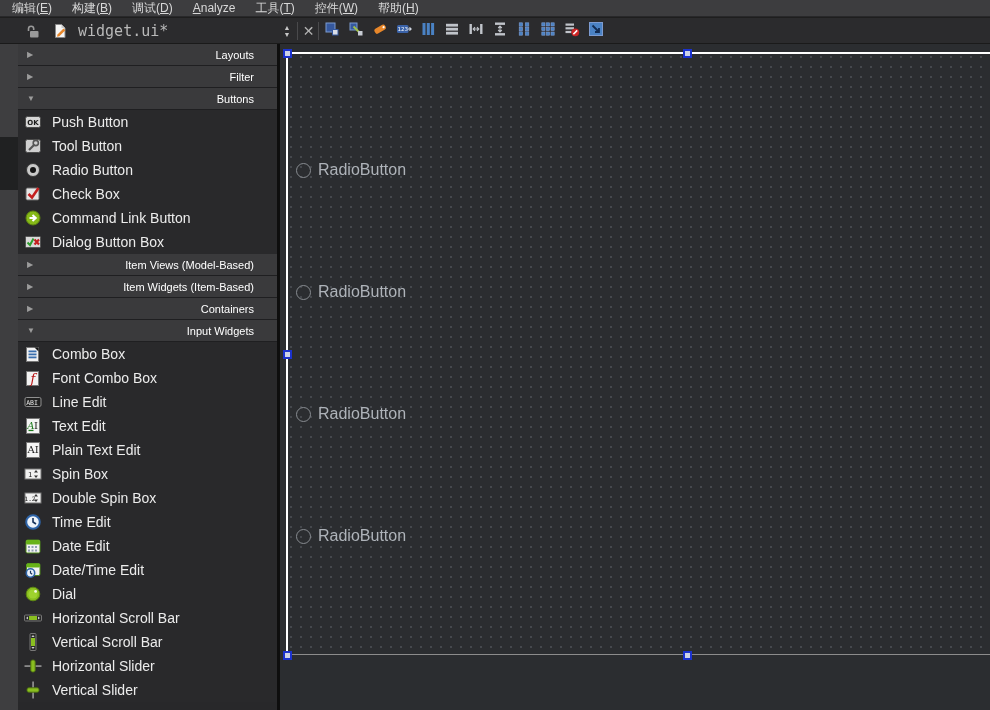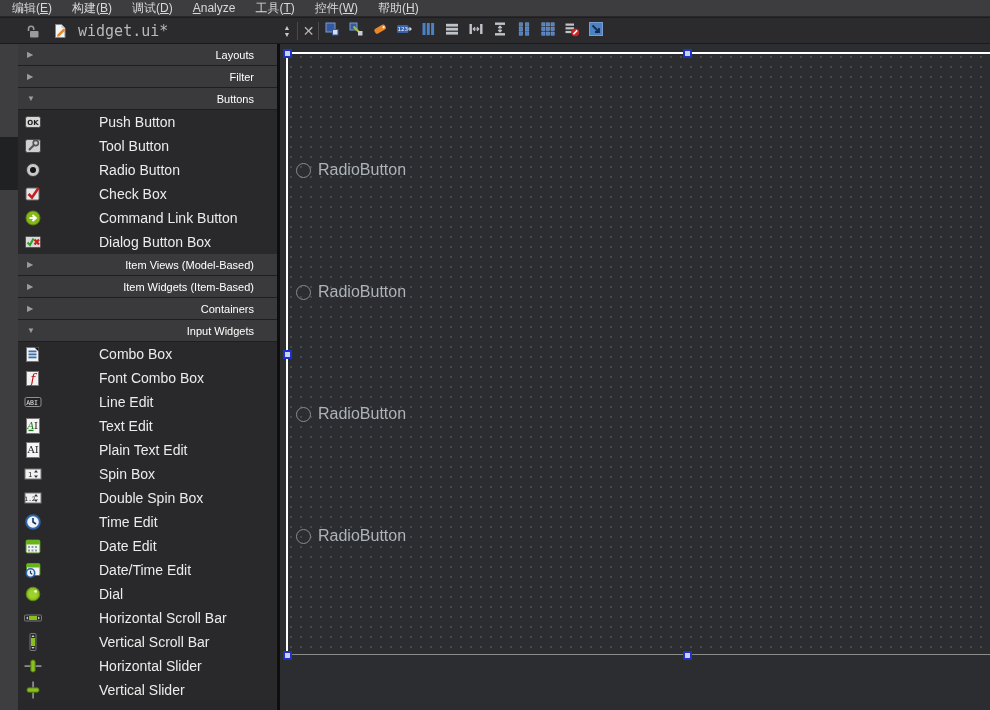--- a/index.html
+++ b/index.html
@@ -35,21 +35,21 @@
 
   
   .sidebar{position:absolute;left:18px;top:44px;width:259px;height:666px;background:#28282a;overflow:hidden;}
   .filter-row{height:21px;background:#2c2c2e;border-bottom:1px solid #1b1b1b;}
   .filter-input{width:100%;height:21px;background:transparent;border:none;outline:none;box-sizing:border-box;
                 padding:0 0 0 6px;font-family:"DejaVu Sans Mono",monospace;font-size:12px;color:#a8a8a8;}
   .filter-input::placeholder{color:#7c7c7c;opacity:1;}
   .cat-header{height:21px;background:#3a3a3c;border-bottom:1px solid #1f1f21;display:flex;align-items:center;cursor:pointer;}
   .cat-arrow{width:14px;margin-left:9px;color:#9c9c9c;font-size:8px;flex:none;}
   .cat-label{flex:1;text-align:right;color:#ffffff;font-size:11px;margin-right:23px;}
-  .wb-item{height:24px;display:flex;align-items:center;background:#29292b;cursor:pointer;gap:47px;}
+  .wb-item{height:24px;display:flex;align-items:center;background:#29292b;cursor:pointer;}
   .wb-icon{width:18px;height:18px;margin-left:6px;flex:none;display:flex;align-items:center;justify-content:center;}
   .wb-label{margin-left:10px;color:#ececec;font-size:14px;white-space:nowrap;}
 
   .v-divider{position:absolute;left:277px;top:44px;width:3px;height:666px;background:#0e0e0e;}
 
   
   .canvas{position:absolute;left:280px;top:44px;width:710px;height:666px;background:#2b2d30;overflow:hidden;}
   .form-surface{position:absolute;left:7px;top:9px;right:-20px;height:602px;background:#2b2d30;
       background-image:radial-gradient(circle,#45484d 1px,rgba(0,0,0,0) 1.3px);
       background-size:10px 10px;background-position:9px 9px;}

